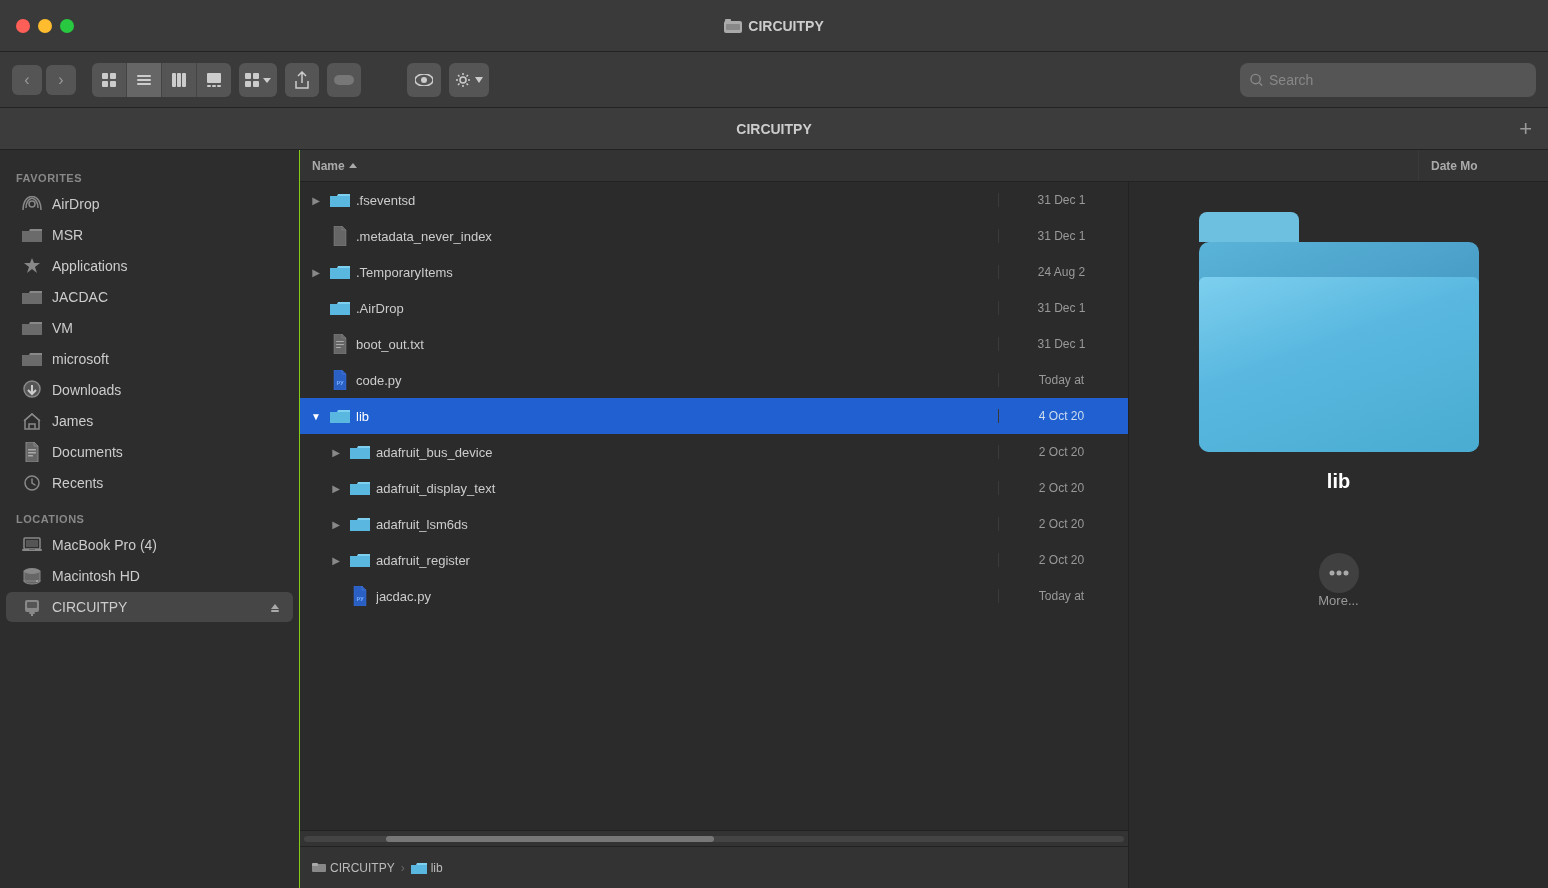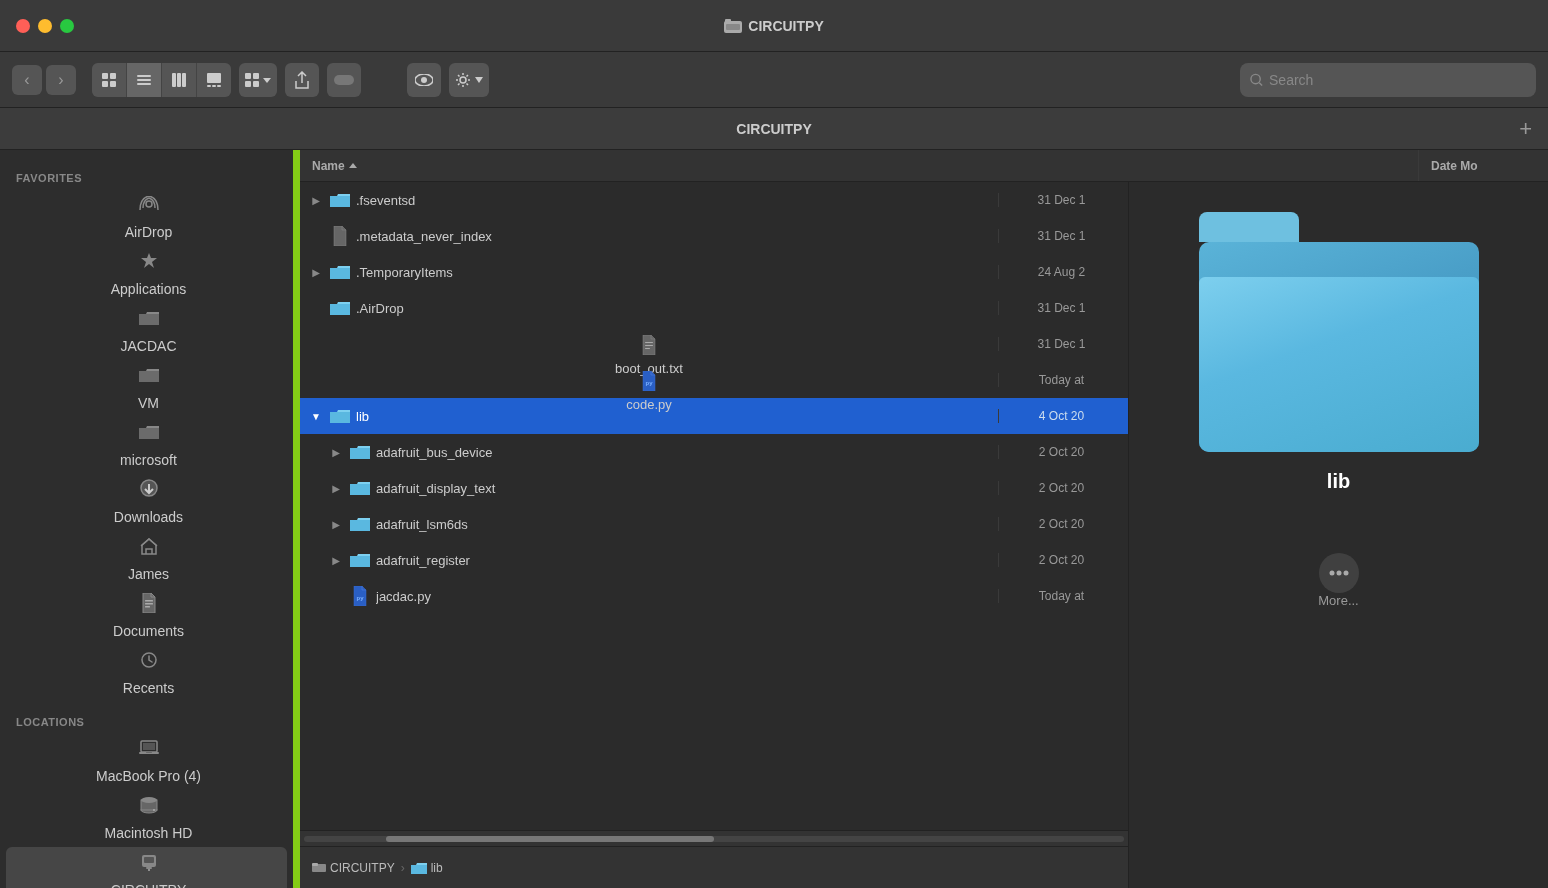--- a/index.html
+++ b/index.html
@@ -155,21 +155,21 @@
     .main-area {
       display: flex;
       flex: 1;
       overflow: hidden;
     }
 
     
     .sidebar {
       width: 300px;
       background: #2d2d2d;
-      border-right: 7px solid #84cc16;
+      border-right: 1px solid #84cc16;
       overflow-y: auto;
       flex-shrink: 0;
       padding-top: 8px;
     }
     .sidebar::-webkit-scrollbar { width: 6px; }
     .sidebar::-webkit-scrollbar-track { background: transparent; }
     .sidebar::-webkit-scrollbar-thumb { background: #555; border-radius: 3px; }
 
     .sidebar-section-label {
       color: #888;
@@ -182,21 +182,20 @@
     .sidebar-item {
       display: flex;
       align-items: center;
       padding: 5px 12px 5px 16px;
       cursor: pointer;
       border-radius: 6px;
       margin: 1px 6px;
       gap: 10px;
       color: #ccc;
       font-size: 14px;
-      flex-direction: column;
     }
     .sidebar-item.selected { background: rgba(255,255,255,0.12); }
     .sidebar-icon {
       width: 20px;
       height: 20px;
       display: flex;
       align-items: center;
       justify-content: center;
       flex-shrink: 0;
       font-size: 16px;
@@ -534,20 +533,29 @@
       <div class="sidebar-icon">
         <svg width="20" height="16" viewBox="0 0 20 16">
           <circle cx="10" cy="8" r="3" fill="none" stroke="#888" stroke-width="1.5"></circle>
           <path d="M4 12 Q4 4 10 2 Q16 4 16 12" fill="none" stroke="#888" stroke-width="1.5"></path>
           <path d="M1 14 Q1 2 10 0 Q19 2 19 14" fill="none" stroke="#888" stroke-width="1.5"></path>
         </svg>
       </div>
       <span class="sidebar-item-label">AirDrop</span>
     </div>
 
+    <div class="sidebar-item">
+      <div class="sidebar-icon">
+        <svg width="20" height="16" viewBox="0 0 20 16">
+          <path d="M0 4 L0 15 L20 15 L20 4 Z" fill="#6b6b6b"></path>
+          <path d="M0 4 L7 4 L8 2 L20 2 L20 4 Z" fill="#888"></path>
+        </svg>
+      </div>
+      <span class="sidebar-item-label">MSR</span>
+    </div>
 
     <div class="sidebar-item">
       <div class="sidebar-icon">
         <svg width="20" height="20" viewBox="0 0 20 20">
           <path d="M10 2 L12 7 L18 7 L13 11 L15 17 L10 13 L5 17 L7 11 L2 7 L8 7 Z" fill="#888"></path>
         </svg>
       </div>
       <span class="sidebar-item-label">Applications</span>
     </div>
 
@@ -733,37 +741,37 @@
                   <svg width="20" height="16" viewBox="0 0 20 16">
     <path d="M0 4 L0 15 L20 15 L20 4 Z" fill="#5ab8e0"></path>
     <path d="M0 4 L7 4 L8 2 L20 2 L20 4 Z" fill="#7dd0f0"></path>
   </svg>
                 </div>
       <span class="file-name">.AirDrop</span>
     </div>
     <div class="file-date">31 Dec 1</div>
   </div>
             <div class="file-row">
-    <div class="file-row-content" style="padding-left: 8px; flex-direction: column;">
+    <div class="file-row-content" style="padding-left: 8px;">
       <div class="expand-arrow"></div>
       <div class="file-icon">
                   <svg width="16" height="20" viewBox="0 0 16 20">
       <path d="M2 0 L10 0 L14 4 L14 20 L2 20 Z" fill="#666" stroke="#888" stroke-width="0.5"></path>
       <path d="M10 0 L10 4 L14 4" fill="none" stroke="#888" stroke-width="0.5"></path>
       <rect x="4" y="7" width="8" height="1" rx="0.5" fill="#aaa"></rect>
       <rect x="4" y="10" width="8" height="1" rx="0.5" fill="#aaa"></rect>
       <rect x="4" y="13" width="5" height="1" rx="0.5" fill="#aaa"></rect>
     </svg>
                 </div>
       <span class="file-name">boot_out.txt</span>
     </div>
     <div class="file-date">31 Dec 1</div>
   </div>
             <div class="file-row">
-    <div class="file-row-content" style="padding-left: 8px; flex-direction: column;">
+    <div class="file-row-content" style="padding-left: 8px;">
       <div class="expand-arrow"></div>
       <div class="file-icon">
                   <svg width="16" height="20" viewBox="0 0 16 20">
       <path d="M2 0 L10 0 L14 4 L14 20 L2 20 Z" fill="#2a5fc4" stroke="#3a6fd4" stroke-width="0.5"></path>
       <path d="M10 0 L10 4 L14 4" fill="none" stroke="#5580e0" stroke-width="0.5"></path>
       <text x="8" y="14" text-anchor="middle" fill="#7ab0ff" font-size="6" font-weight="bold">py</text>
     </svg>
                 </div>
       <span class="file-name">code.py</span>
     </div>

